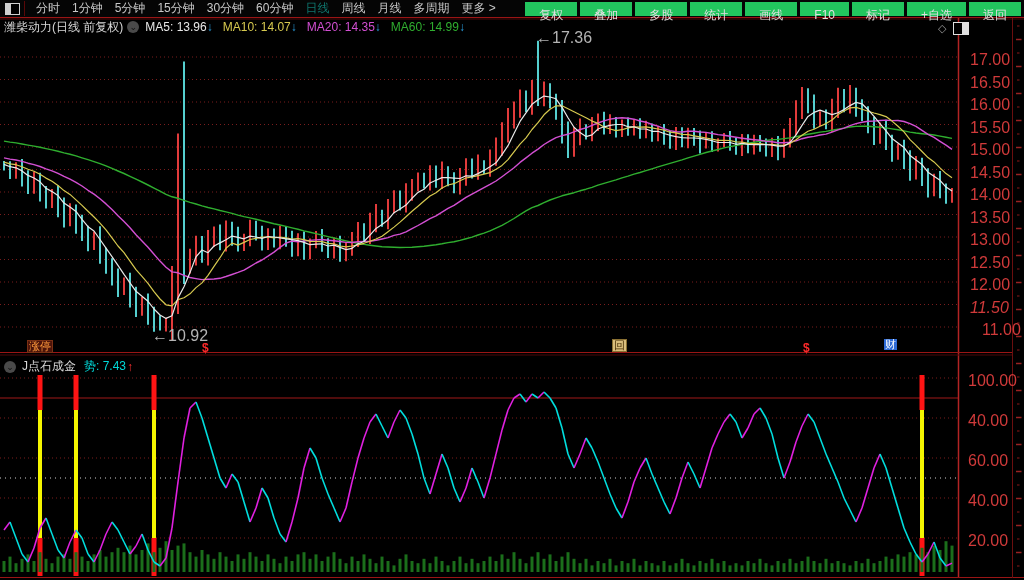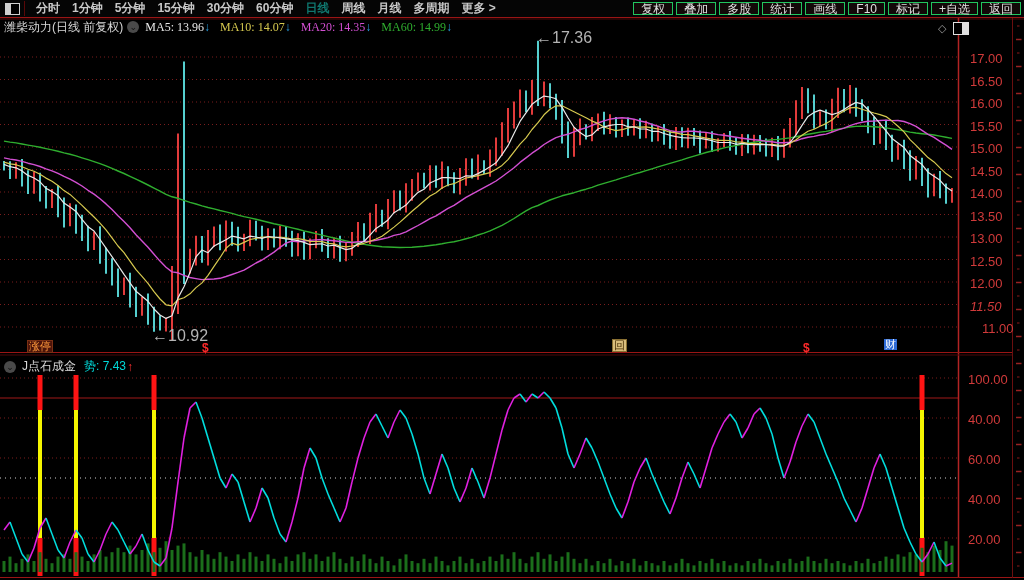--- a/index.html
+++ b/index.html
@@ -6,36 +6,36 @@
   body{width:1024px;height:580px;position:relative;overflow:hidden;
        font-family:"Liberation Sans","DejaVu Sans",sans-serif;-webkit-font-smoothing:none;}
   .screen{position:absolute;inset:0;background:#000;}
 
   
   .toolbar{position:absolute;left:0;top:0;width:1024px;height:17px;display:flex;
            align-items:center;background:#050505;font-size:12px;color:#c8c8c8;z-index:30;}
   .tb-icon{width:13px;height:10px;border:1px solid #cfcfcf;margin:0 4px 0 5px;position:relative;background:#000;}
   .tb-icon::after{content:"";position:absolute;left:0;top:0;bottom:0;width:5px;background:#cfcfcf;}
   .tb-sep{width:1px;height:15px;background:#5a0808;margin-right:5px;}
-  .tb-item{padding:0 6px;cursor:pointer;white-space:nowrap;line-height:17px;font-weight:bold;}
+  .tb-item{padding:0 6px;cursor:pointer;white-space:nowrap;line-height:17px;}
   .tb-item.active{color:#0f766e;}
   .tb-spacer{flex:1;}
-  .tb-btn{border:1px solid #22c55e;background:#120808;color:#e0e0e0;padding:0 7px;margin-right:3px;
+  .tb-btn{border:7px solid #22c55e;background:#120808;color:#e0e0e0;padding:0 7px;margin-right:3px;
           line-height:13px;height:13px;font-size:12px;white-space:nowrap;cursor:pointer;}
 
   
   svg.canvas{position:absolute;left:0;top:0;z-index:1;}
 
   
   .main-header{position:absolute;left:4px;top:20px;height:14px;display:flex;align-items:center;
                font-size:12px;z-index:20;white-space:nowrap;}
   .title{color:#d8d8d8;margin-right:4px;}
   .chev-circle{width:12px;height:12px;border-radius:50%;background:#4a4a4a;color:#111;font-size:9px;
                line-height:12px;text-align:center;margin-right:6px;}
-  .ma{margin-right:10px;font-family:Liberation Serif, serif;}
+  .ma{margin-right:10px;}
   .ma .arrow{color:#2a9fe0;}
   .ma5{color:#e8e8e8;} .ma10{color:#d6c94f;} .ma20{color:#d24fd2;} .ma60{color:#2fae2f;text-align:right;}
 
   .corner-icons{position:absolute;top:22px;left:938px;display:flex;align-items:center;z-index:20;}
   .diamond{color:#999;font-size:11px;margin-right:7px;}
   .split-icon{width:14px;height:11px;border:1px solid #e0e0e0;position:relative;background:#000;}
   .split-icon::after{content:"";position:absolute;right:0;top:0;bottom:0;width:6px;background:#e0e0e0;}
 
   
   .annot{position:absolute;color:#b4b4b4;font-size:16px;z-index:15;white-space:nowrap;}
@@ -49,21 +49,21 @@
   .mk-hui{top:339px;color:#4a3208;background:#d9bd7c;border:1px solid #8a7032;padding:0 1px;}
   .mk-cai{top:339px;color:#fff;background:#2e6bd6;padding:0 1px;}
 
   
   .lower-header{position:absolute;left:4px;top:358px;display:flex;align-items:center;font-size:12px;z-index:20;white-space:nowrap;}
   .lh-name{color:#d8d8d8;margin-right:8px;}
   .lh-val{color:#00d9d9;}
   .lh-arrow{color:#ff3030;margin-left:1px;}
 
   
-  .axis-label{position:absolute;color:#d03a3a;font-size:13px;z-index:10;white-space:nowrap;}
+  .axis-label{position:absolute;color:#d03a3a;font-size:16px;z-index:10;white-space:nowrap;}
 </style>
 </head>
 <body>
 
 <div class="screen">
 
   <div class="toolbar">
     <div class="tb-icon"></div>
     <div class="tb-sep"></div>
     <span class="tb-item">分时</span>

